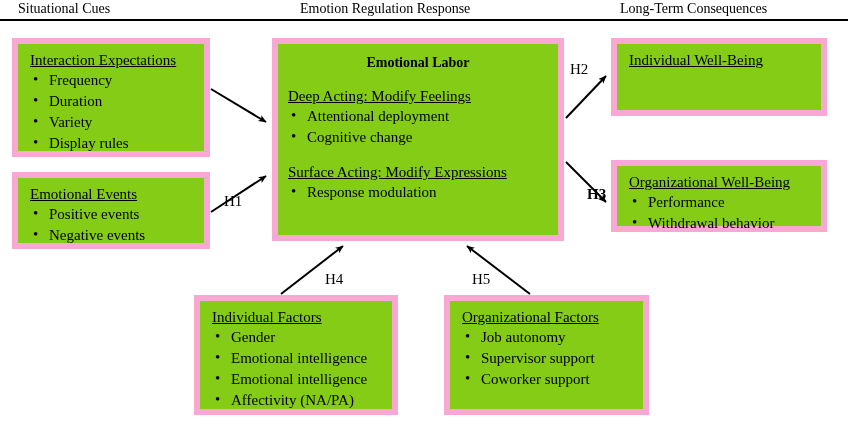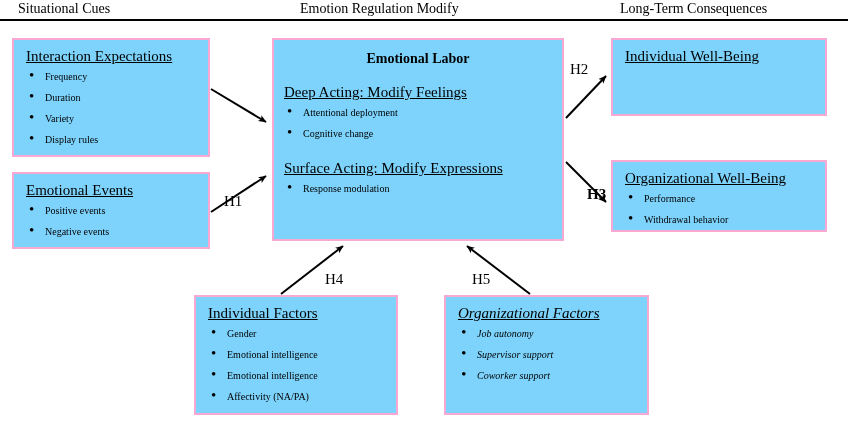--- a/index.html
+++ b/index.html
@@ -31,22 +31,22 @@
     position: absolute;
     left: 0px;
     top: 19px;
     width: 848px;
     height: 0;
     border-top: 2px solid #000;
   }
   
   .box {
     position: absolute;
-    border: 2px solid #f9a8d4;
-    background: #7dd3fc;
+    border: 6px solid #f9a8d4;
+    background: #84cc16;
     box-sizing: border-box;
     padding: 7px 9px 5px 12px;
   }
   .box-title {
     font-size: 15px;
     line-height: 19px;
     text-decoration: underline;
     display: inline-block;
     white-space: nowrap;
   }
@@ -56,21 +56,21 @@
     font-weight: bold;
     text-decoration: none;
     font-size: 14px;
   }
   ul.bullets {
     list-style: none;
     margin: 0;
     padding: 0;
   }
   ul.bullets li {
-    font-size: 10px;
+    font-size: 15px;
     line-height: 21px;
     white-space: nowrap;
     padding-left: 19px;
     position: relative;
   }
   ul.bullets li:before {
     content: "\2022";
     position: absolute;
     left: 3px;
     top: -1px;
@@ -79,21 +79,21 @@
   .subgroup { margin-top: 2px; }
   .subgroup-gap { height: 13px; }
 
   
   #box-interaction   { left: 12px;  top: 38px;  width: 198px; height: 119px; }
   #box-events        { left: 12px;  top: 172px; width: 198px; height: 77px;  }
   #box-emotional-labor { left: 272px; top: 38px; width: 292px; height: 203px; padding: 9px 10px; }
   #box-individual-wb { left: 611px; top: 38px;  width: 216px; height: 78px;  }
   #box-org-wb        { left: 611px; top: 160px; width: 216px; height: 72px;  }
   #box-individual-factors { left: 194px; top: 295px; width: 204px; height: 120px; }
-  #box-org-factors   { left: 444px; top: 295px; width: 205px; height: 120px; font-style: italic; }
+  #box-org-factors   { left: 444px; top: 295px; width: 205px; height: 120px; }
 
   
   #arrows {
     position: absolute;
     left: 0; top: 0;
     width: 848px; height: 421px;
     pointer-events: none;
   }
   
   .hyp-label {
@@ -107,21 +107,21 @@
   #lbl-h3 { left: 587px; top: 186px; font-weight: bold; }
   #lbl-h4 { left: 325px; top: 271px; }
   #lbl-h5 { left: 472px; top: 271px; }
 </style>
 </head>
 <body>
 
 <div id="stage">
 
   <div class="col-header" id="hdr-situational">Situational Cues</div>
-  <div class="col-header" id="hdr-process">Emotion Regulation Modify</div>
+  <div class="col-header" id="hdr-process">Emotion Regulation Response</div>
   <div class="col-header" id="hdr-consequence">Long-Term Consequences</div>
   <div id="header-rule"></div>
 
   <svg id="arrows" viewBox="0 0 848 421" xmlns="http://www.w3.org/2000/svg">
     <defs>
       <marker id="ah" markerWidth="9" markerHeight="9" refX="7.4" refY="3.4" orient="auto" markerUnits="userSpaceOnUse">
         <path d="M0,0 L8,3.4 L0,6.8 L1.9,3.4 Z" fill="#000"></path>
       </marker>
     </defs>
 

